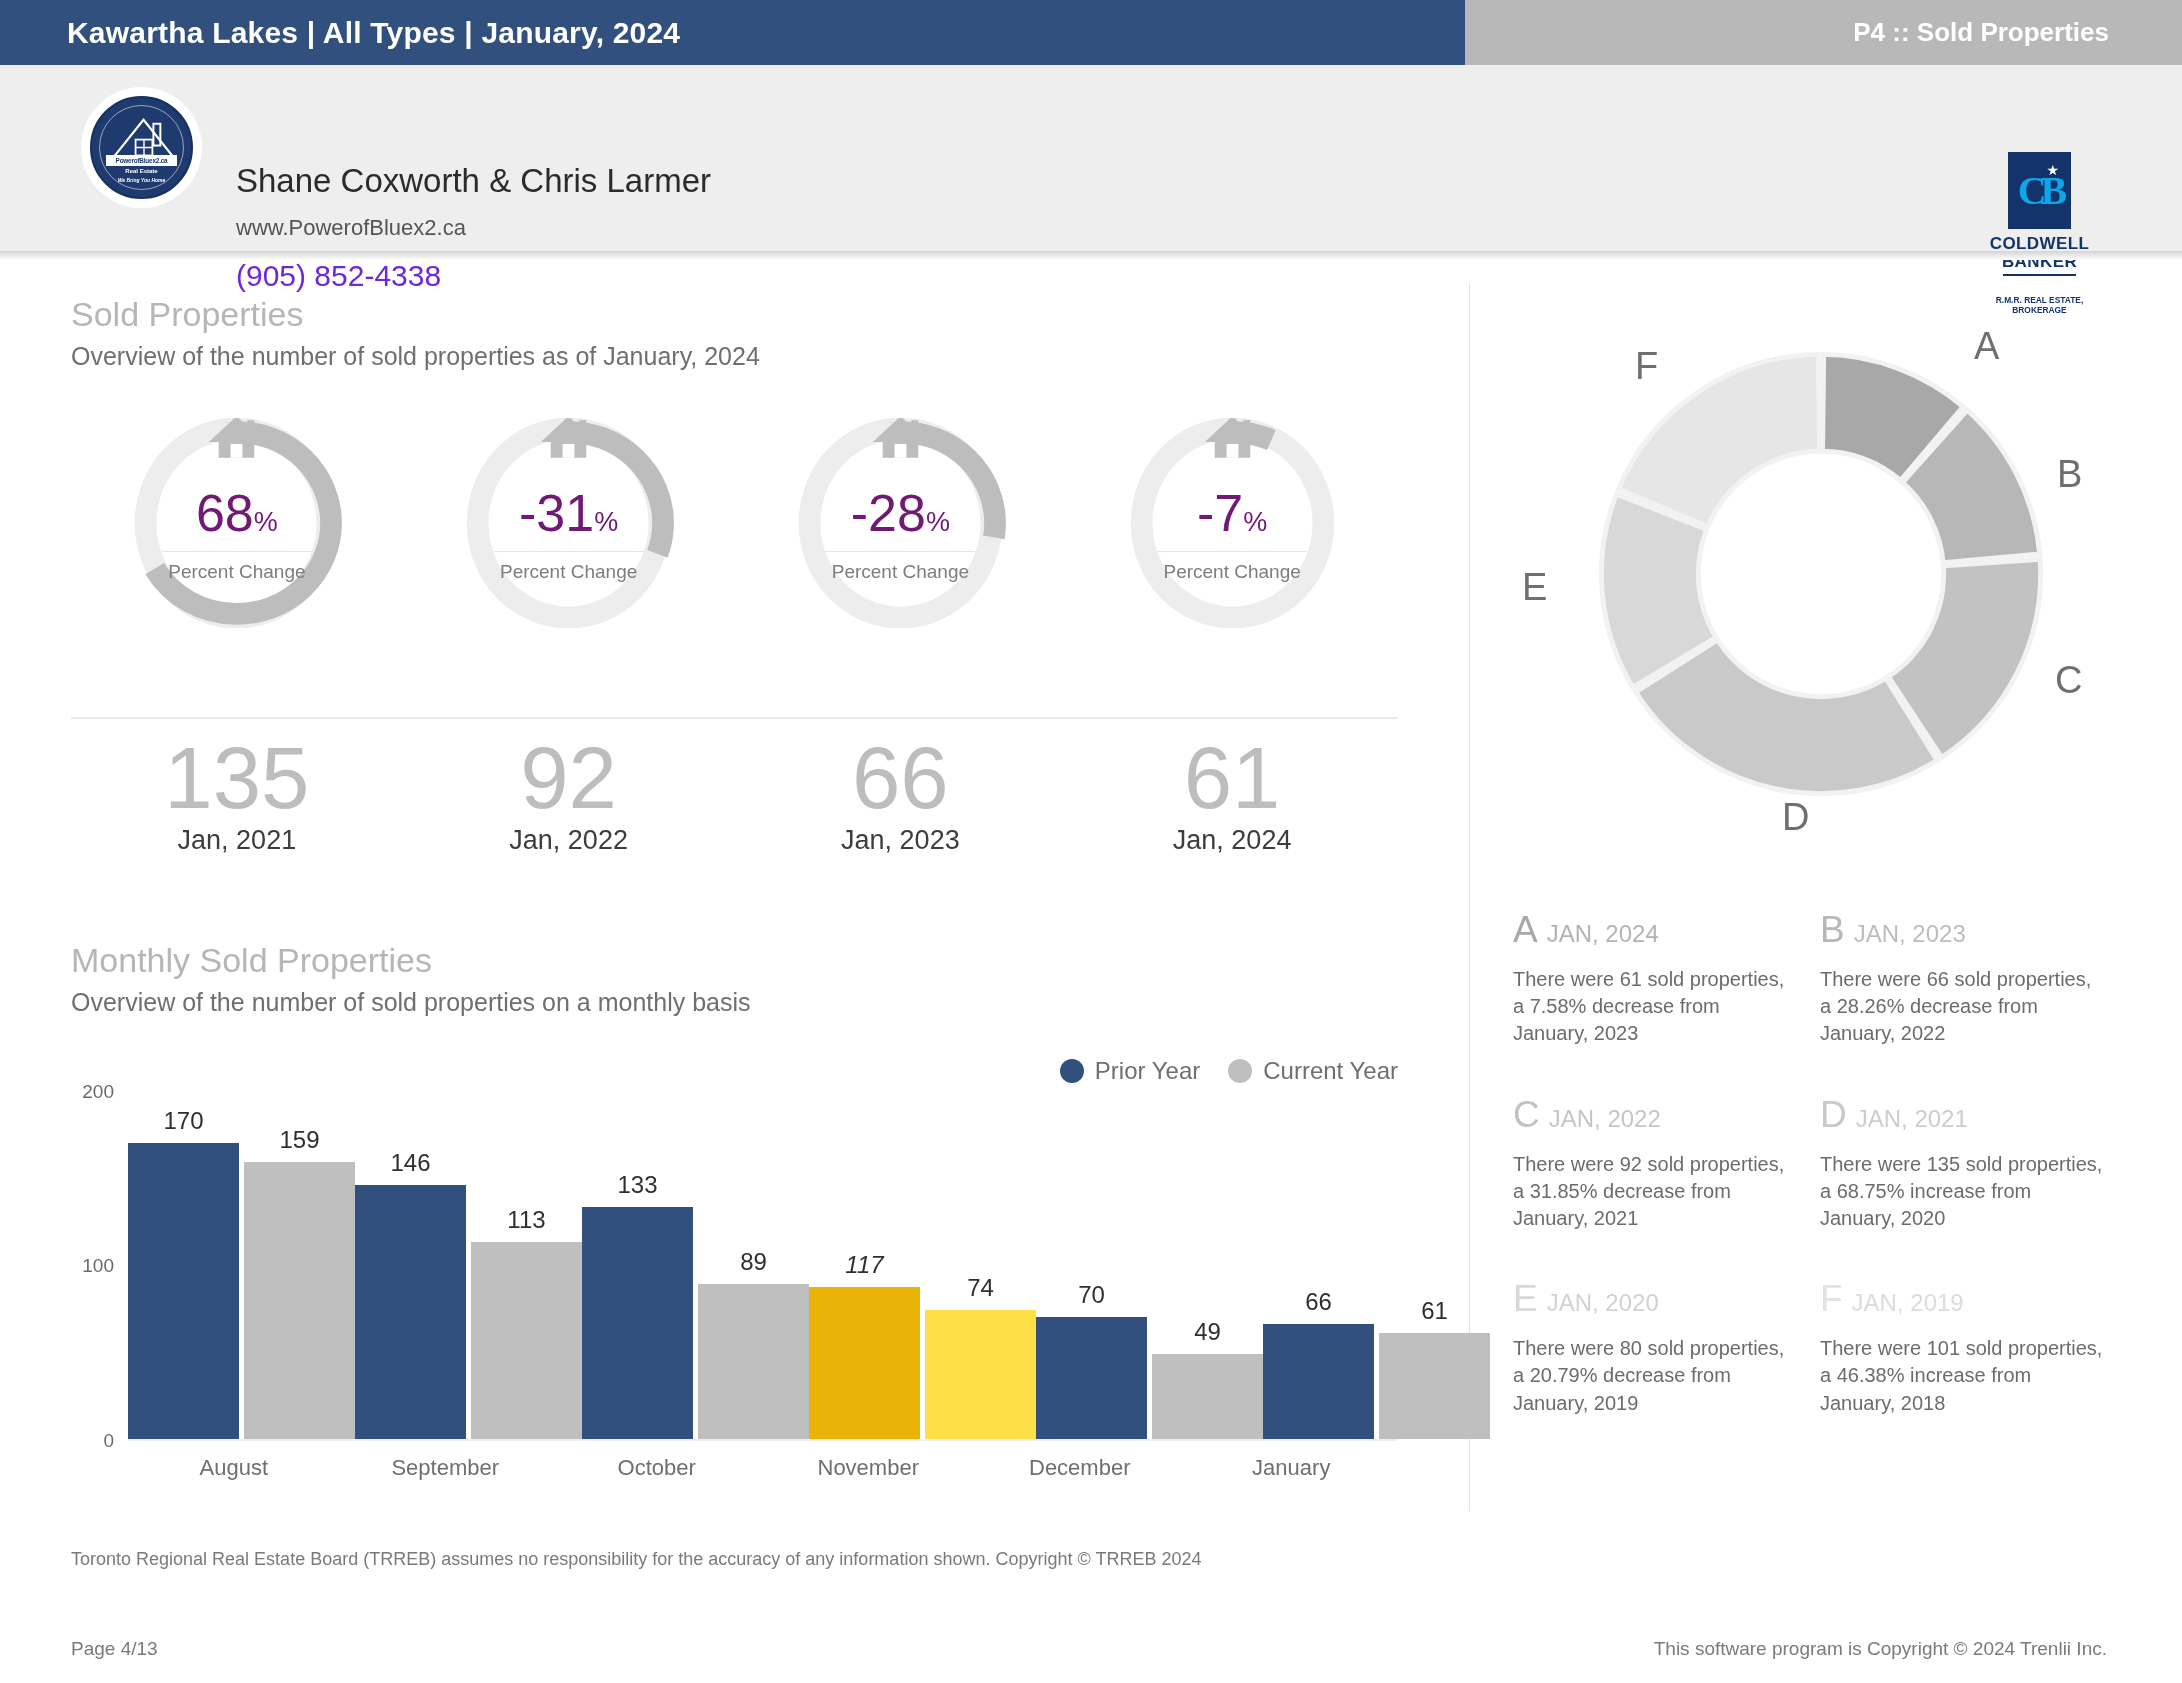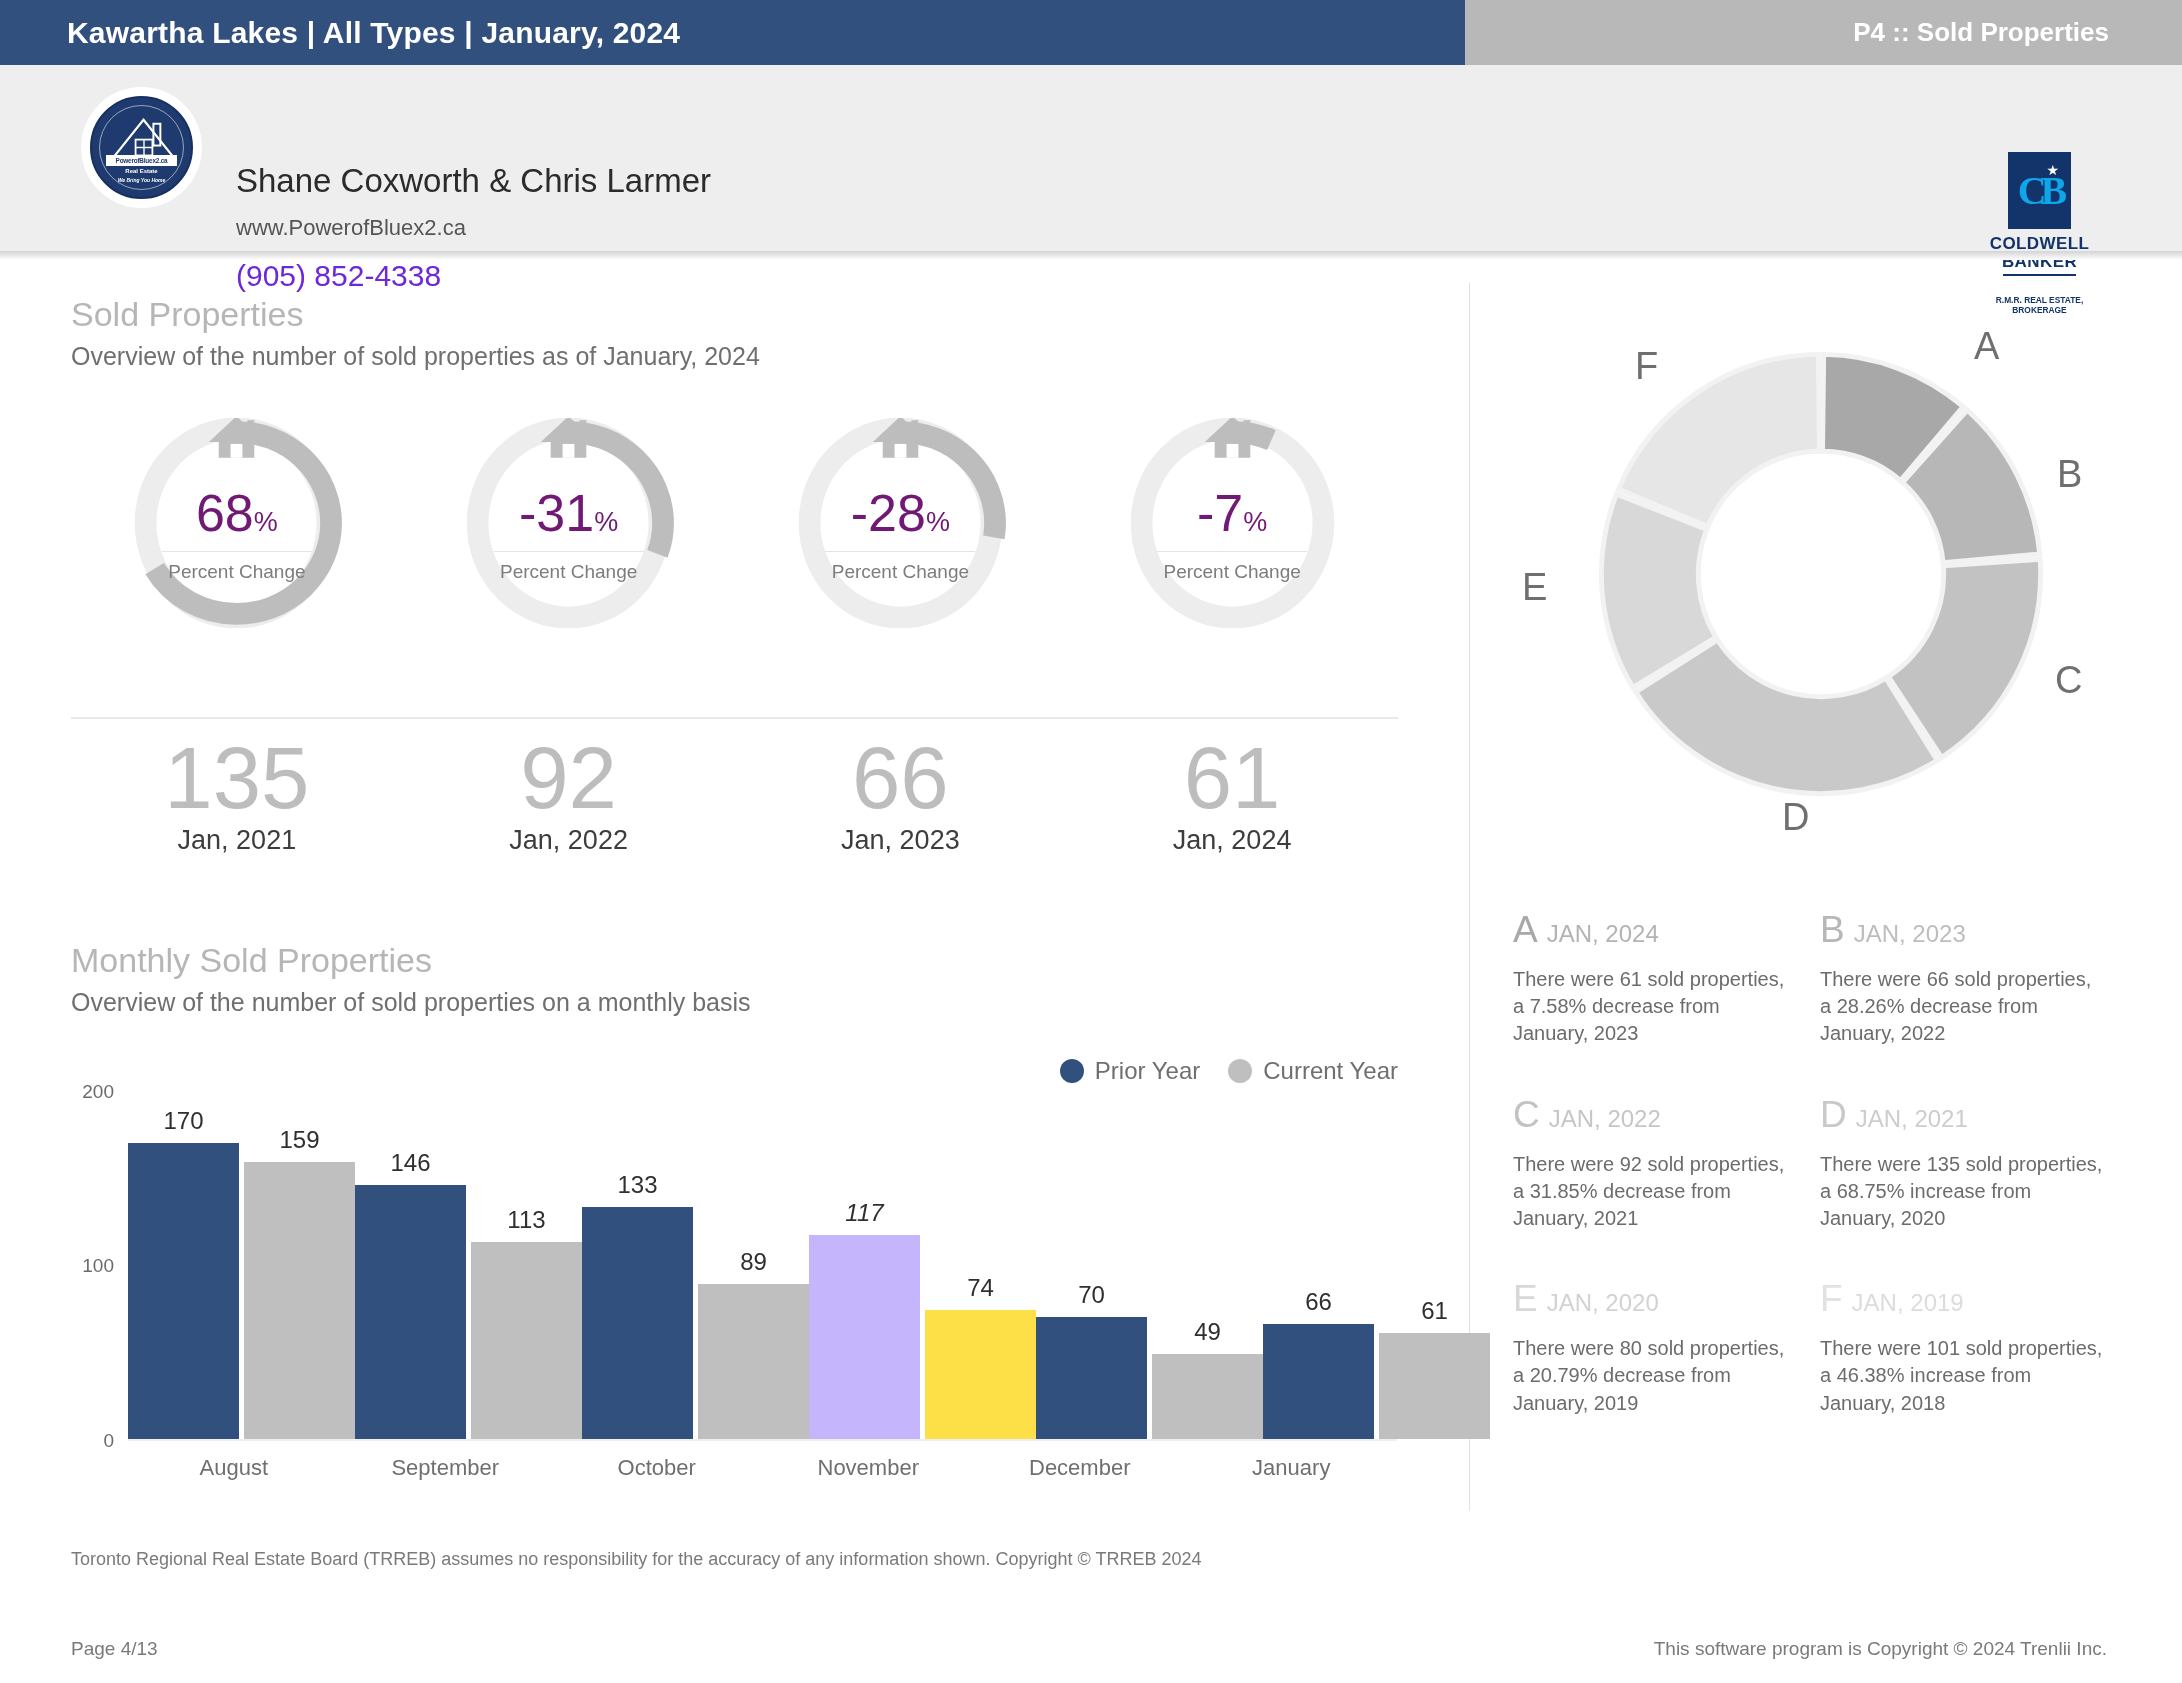--- a/index.html
+++ b/index.html
@@ -338,21 +338,21 @@
           </div>
           <div class="grp">
             <div class="bar" style="height: 232px; background: rgb(50, 80, 126);">
               <span class="lbl">133</span>
             </div>
             <div class="bar" style="height: 155px; background: rgb(191, 191, 191);">
               <span class="lbl">89</span>
             </div>
           </div>
           <div class="grp">
-            <div class="bar" style="height: 204px; background: #c4b5fd; font-style: italic;">
+            <div class="bar" style="height: 152px; background: #eab308; font-style: italic;">
               <span class="lbl">117</span>
             </div>
             <div class="bar" style="height: 129px; background: #fde047;">
               <span class="lbl">74</span>
             </div>
           </div>
           <div class="grp">
             <div class="bar" style="height: 122px; background: rgb(50, 80, 126);">
               <span class="lbl">70</span>
             </div>

